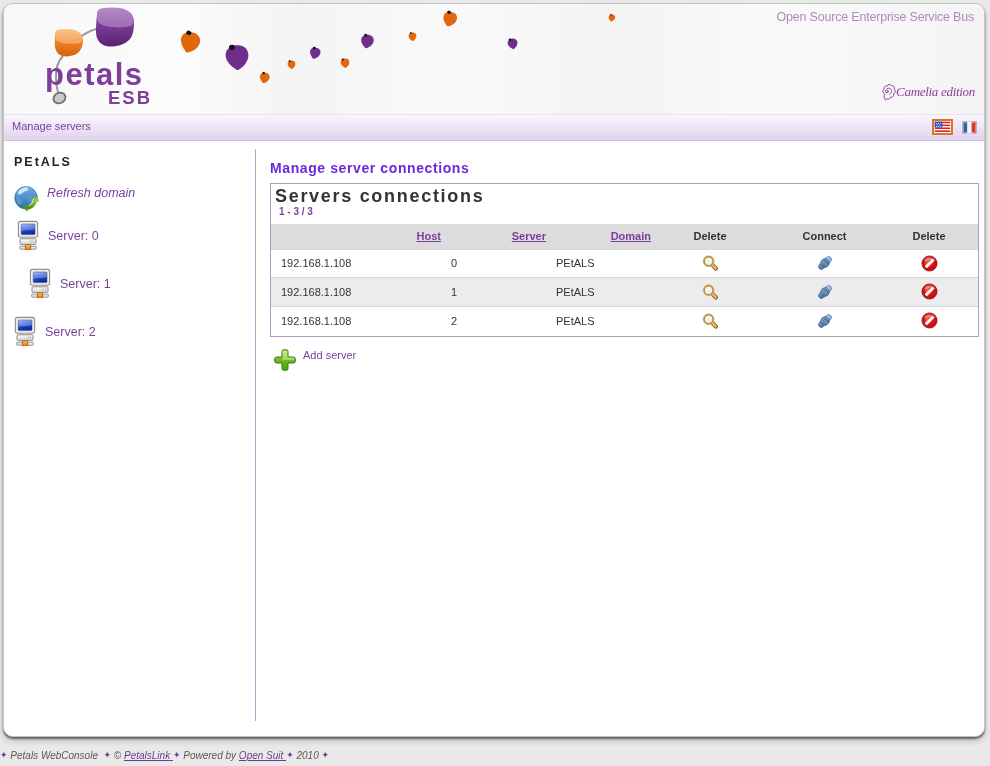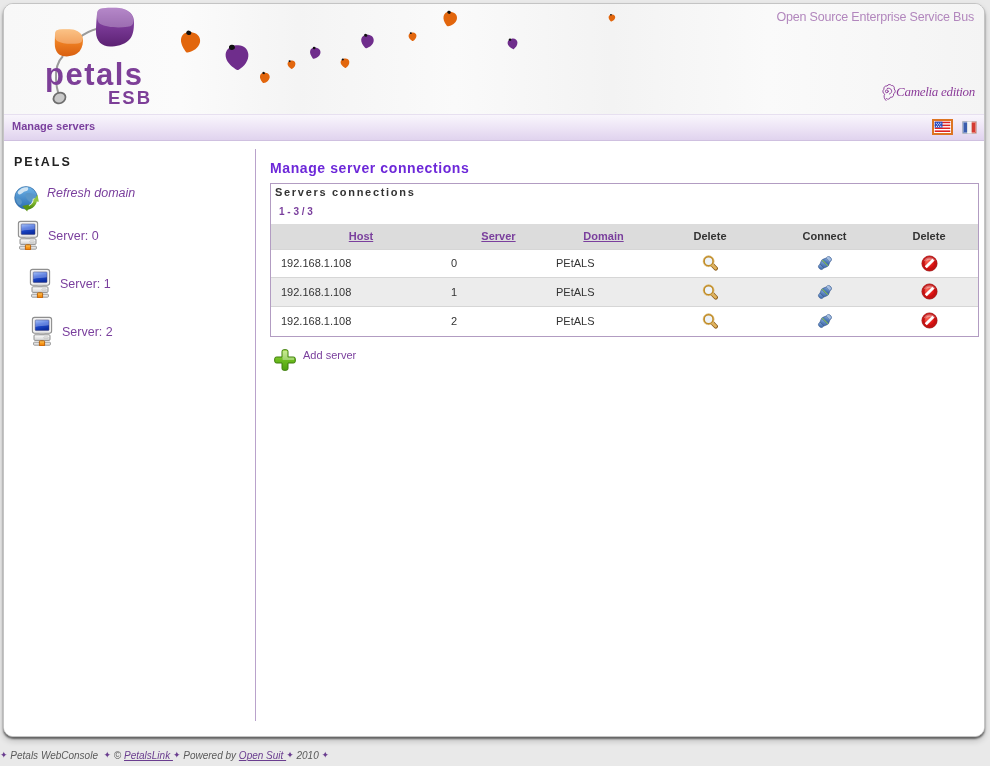--- a/index.html
+++ b/index.html
@@ -24,40 +24,39 @@
 .camelia {
   position:absolute; top:79px; right:9px;
   color:#8c3d9a; font-size:13px; font-style:italic; font-family:"Liberation Serif",serif; letter-spacing:-0.3px;
 }
 
 .crumb {
   position:relative; height:27px;
   background:linear-gradient(180deg,#f9f6fc 0%,#ece3f5 55%,#e0d3ee 100%);
   border-top:1px solid #e7e0f0;
   border-bottom:1px solid #cfc0e0;
-  font-weight:bold;
 }
 .crumb .txt { position:absolute; left:8px; top:4.5px; color:#7a3f9d; font-size:11px; }
 .flags { position:absolute; right:7px; top:4px; }
 
 .main { position:relative; height:596px; background:#fff; }
 .sidebar-line { position:absolute; left:251px; top:8px; width:1px; height:572px; background:#b9a2cb; }
 .side-title { position:absolute; left:10px; top:14px; font-size:12.5px; font-weight:bold; color:#222; letter-spacing:2px; }
 .side-item { position:absolute; color:#7a3f9d; font-size:12.5px; }
 .side-item .lbl { position:absolute; left:34px; white-space:nowrap; }
 
 h1.title { position:absolute; left:266px; top:19px; font-size:14px; color:#6d28d9; font-weight:bold; letter-spacing:0.6px; }
 .tbox {
   position:absolute; left:266px; top:42px; width:709px; height:154px;
   border:1px solid #b29cc2; background:#fff;
 }
-.tb-title { position:absolute; left:4px; top:1.5px; font-size:11px; font-weight:bold; color:#333; letter-spacing:1.7px; }
+.tb-title { position:absolute; left:4px; top:1.5px; font-size:18px; font-weight:bold; color:#333; letter-spacing:1.7px; }
 .tb-pag { position:absolute; left:8px; top:22px; font-size:10px; font-weight:bold; color:#7a3f9d; }
 table.grid { position:absolute; left:0; top:40px; width:707px; border-collapse:collapse; table-layout:fixed; font-size:11px; color:#333; }
-table.grid th { background:#dcdcdc; font-weight:bold; color:#333; height:25px; text-align:center; padding:0 0 0 10px; }
+table.grid th { background:#dcdcdc; font-weight:bold; color:#333; height:25px; text-align:right; padding:0 0 0 10px; }
 table.grid th a { color:#7a3f9d; }
 table.grid th.c, table.grid td.c { text-align:center; padding:0; }
 table.grid td { height:28.5px; padding:0 0 0 10px; border-top:1px solid #d6d6d6; }
 table.grid tr.alt td { background:#ececec; }
 .addrow { position:absolute; left:270px; top:208px; }
 .addrow .lbl { position:absolute; left:29px; top:0; color:#7a3f9d; font-size:11px; white-space:nowrap; }
 
 .footer {
   position:absolute; left:0; top:750px; width:990px;
   font-size:10px; font-style:italic; color:#5a5a5a;
@@ -248,21 +247,21 @@
           <use href="#pcicon"></use>
         </svg>
       <span class="lbl" style="top:9px; left:31px;">Server: 0</span>
     </div>
     <div class="side-item" style="left:25px; top:127px;">
       <svg width="22" height="30">
           <use href="#pcicon"></use>
         </svg>
       <span class="lbl" style="top:9px; left:31px;">Server: 1</span>
     </div>
-    <div class="side-item" style="left:27px; top:175px;">
+    <div class="side-item" style="left:10px; top:175px;">
       <svg width="22" height="30">
           <use href="#pcicon"></use>
         </svg>
       <span class="lbl" style="top:9px; left:31px;">Server: 2</span>
     </div>
 
     <h1 class="title">Manage server connections</h1>
     <div class="tbox">
       <div class="tb-title">Servers connections</div>
       <div class="tb-pag">1 - 3 / 3</div>

